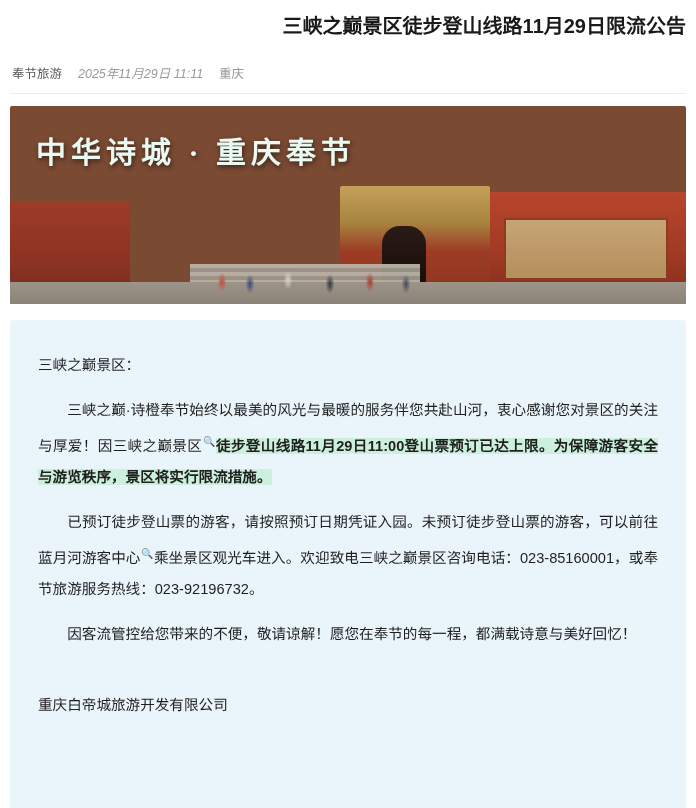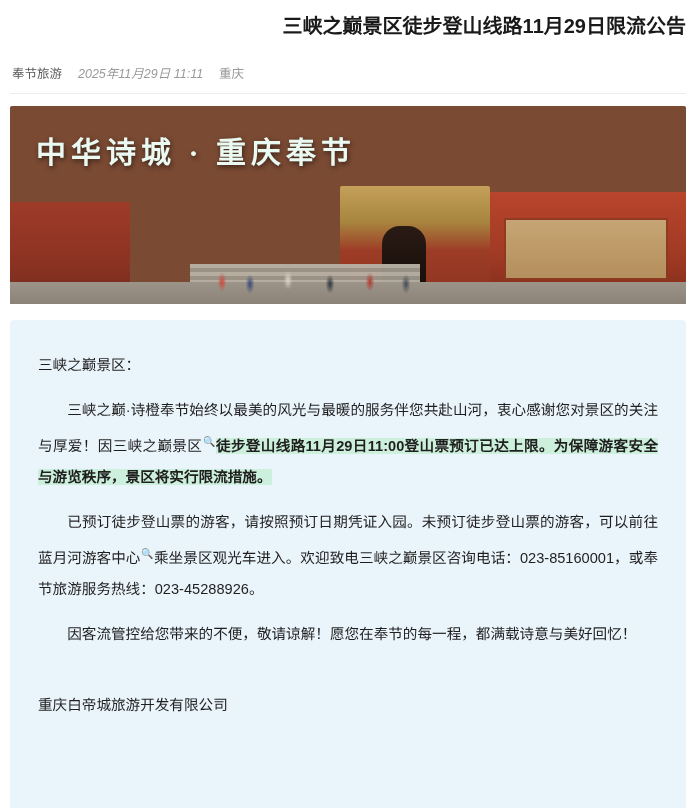--- a/index.html
+++ b/index.html
@@ -229,21 +229,21 @@
 
   <div class="notice-card">
 
     <p class="salutation">三峡之巅景区：</p>
 
     <p class="para">
       <span>三峡之巅·诗橙奉节始终以最美的风光与最暖的服务伴您共赴山河，衷心感谢您对景区的关注与厚爱！因</span><span class="kw"><span>三峡之巅景区</span><span class="mag">🔍</span></span><span class="hl">徒步登山线路11月29日11:00登山票预订已达上限。为保障游客安全与游览秩序，景区将实行限流措施。</span>
     </p>
 
     <p class="para">
-      <span>已预订徒步登山票的游客，请按照预订日期凭证入园。未预订徒步登山票的游客，可以前往</span><span class="kw"><span>蓝月河游客中心</span><span class="mag">🔍</span></span><span>乘坐景区观光车进入。欢迎致电三峡之巅景区咨询电话：023-85160001，或奉节旅游服务热线：023-45288926。</span>
+      <span>已预订徒步登山票的游客，请按照预订日期凭证入园。未预订徒步登山票的游客，可以前往</span><span class="kw"><span>蓝月河游客中心</span><span class="mag">🔍</span></span><span>乘坐景区观光车进入。欢迎致电三峡之巅景区咨询电话：023-85160001，或奉节旅游服务热线：023-92196732。</span>
     </p>
 
     <p class="para">因客流管控给您带来的不便，敬请谅解！愿您在奉节的每一程，都满载诗意与美好回忆！</p>
 
     <div class="sign-block">
       <span class="sign-name">重庆白帝城旅游开发有限公司</span>
     </div>
 
   </div>
 </div>

